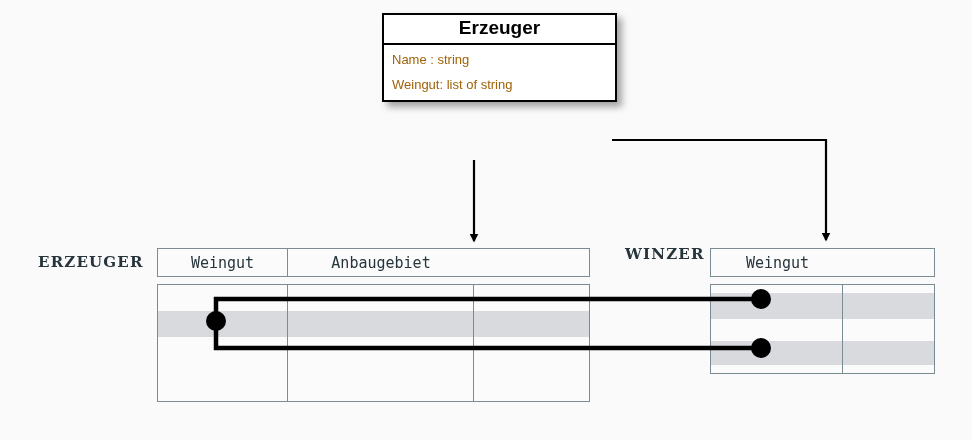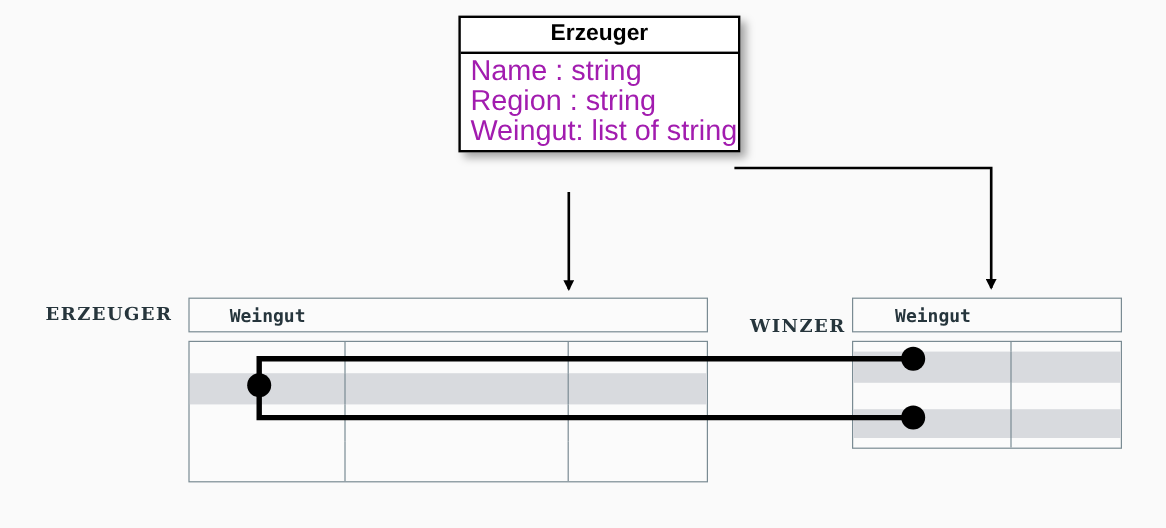--- a/index.html
+++ b/index.html
@@ -42,22 +42,22 @@
     color: #000;
     padding: 3px 0 4px 0;
     border-bottom: 2px solid #000;
     line-height: 1.1;
   }
   .uml-attrs {
     padding: 2px 0 3px 0;
   }
   .uml-attr {
     font-family: "Liberation Sans", sans-serif;
-    font-size: 24px;
-    color: #a21caf;
+    font-size: 13px;
+    color: #a16207;
     line-height: 25px;
     padding-left: 8px;
     white-space: nowrap;
   }
   .rel-label {
     position: absolute;
     font-family: "DejaVu Serif", "Liberation Serif", serif;
     font-weight: bold;
     font-size: 15px;
     letter-spacing: 1.2px;
@@ -66,21 +66,21 @@
   }
   .rel-head {
     position: absolute;
     display: flex;
     border: 1px solid #7a8b93;
     background: #fbfbfb;
     box-sizing: border-box;
   }
   .rel-head .cell {
     font-family: "DejaVu Sans Mono", "Liberation Mono", monospace;
-    font-weight: bold;
+    font-weight: normal;
     font-size: 15px;
     color: #26353c;
     text-align: center;
     line-height: 28px;
     height: 28px;
     box-sizing: border-box;
     border-right: 1px solid #7a8b93;
     overflow: hidden;
   }
   .rel-head .cell:last-child { border-right: none; }
@@ -115,29 +115,29 @@
 </style>
 </head>
 <body>
 
 <div id="canvas">
 
   <div class="uml-box">
     <div class="uml-title">Erzeuger</div>
     <div class="uml-attrs">
       <div class="uml-attr">Name : string</div>
-      <div class="uml-attr">Region : string</div>
       <div class="uml-attr">Weingut: list of string</div>
     </div>
   </div>
 
   <div class="rel-label" style="left:38px; top:253px;">ERZEUGER</div>
 
   <div class="rel-head" style="left:157px; top:248px; width:433px; height:29px;">
     <div class="cell" style="width:130px;">Weingut</div>
+    <div class="cell" style="width:186px;">Anbaugebiet</div>
   </div>
 
   <div class="rel-body" style="left:157px; top:284px; width:433px; height:118px;">
     <div class="rel-row" style="height:26px;">
       <div class="cell" style="width:130px;"></div>
       <div class="cell" style="width:186px;"></div>
       <div class="cell" style="width:115px;"></div>
     </div>
     <div class="rel-row hl" style="height:26px;">
       <div class="cell" style="width:130px;"></div>
@@ -149,21 +149,21 @@
       <div class="cell" style="width:186px;"></div>
       <div class="cell" style="width:115px;"></div>
     </div>
     <div class="rel-row" style="height:33px;">
       <div class="cell" style="width:130px;"></div>
       <div class="cell" style="width:186px;"></div>
       <div class="cell" style="width:115px;"></div>
     </div>
   </div>
 
-  <div class="rel-label" style="left:625px; top:263px;">WINZER</div>
+  <div class="rel-label" style="left:625px; top:245px;">WINZER</div>
 
   <div class="rel-head" style="left:710px; top:248px; width:225px; height:29px;">
     <div class="cell" style="width:133px;">Weingut</div>
   </div>
 
   <div class="rel-body" style="left:710px; top:284px; width:225px; height:90px;">
     <div class="rel-row" style="height:8px;">
       <div class="cell" style="width:133px;"></div>
       <div class="cell" style="width:92px;"></div>
     </div>

